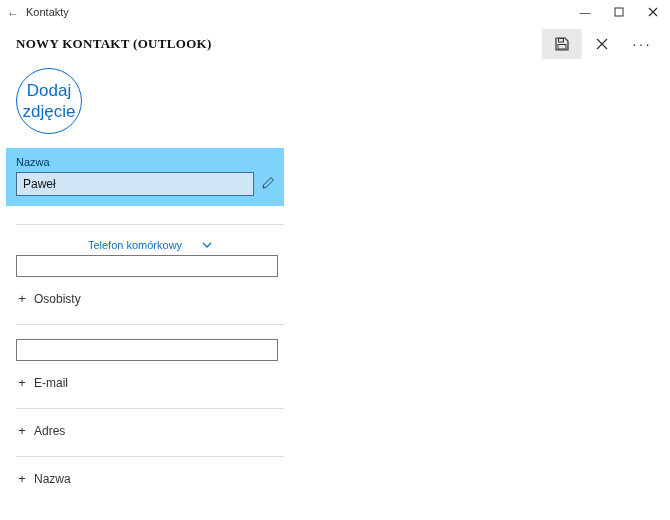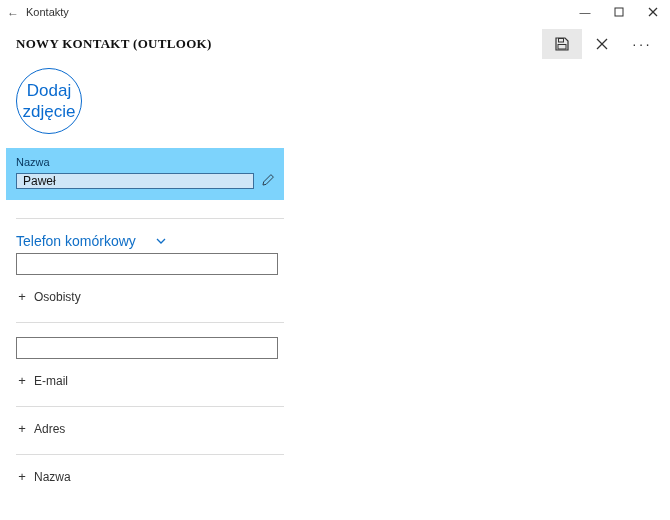--- a/index.html
+++ b/index.html
@@ -14,25 +14,25 @@
   .header .htitle { font-size: 13px; font-weight: 700; letter-spacing: 0.3px; color: #111; font-family: Liberation Serif, serif; }
   .header .spacer { flex: 1; }
   .hbtn { width: 40px; height: 30px; display: flex; align-items: center; justify-content: center; color: #333; }
   .hbtn.save { background: #e8e8e8; }
   .hbtn.more { letter-spacing: 2px; font-size: 14px; }
   .content { padding: 2px 16px 0 16px; }
   .photo-circle { width: 66px; height: 66px; border: 1.5px solid #0a6bcf; border-radius: 50%; display: flex; align-items: center; justify-content: center; text-align: center; color: #0a6bcf; font-size: 17px; line-height: 1.25; margin-bottom: 14px; margin-top: 2px; }
   .name-block { background: #7dd3fc; padding: 8px 10px 10px 10px; width: 278px; margin-left: -10px; position: relative; }
   .name-label { font-size: 11px; color: #07355c; margin-bottom: 4px; }
   .name-row { display: flex; align-items: center; gap: 8px; }
-  .name-input { flex: 0 0 238px; height: 16px; border: 1px solid #3a6f9c; background: #cfe6f7; padding: 0 6px; font-size: 12px; font-family: inherit; color: #111; outline: none; }
+  .name-input { flex: 0 0 238px; height: 24px; border: 1px solid #3a6f9c; background: #cfe6f7; padding: 0 6px; font-size: 12px; font-family: inherit; color: #111; outline: none; }
   .edit-icon { color: #2a3d4d; }
   .section { width: 268px; }
   .divider { width: 268px; height: 1px; background: #dcdcdc; margin: 18px 0 14px 0; }
-  .field-label { font-size: 14px; color: #106fc7; display: flex; align-items: center; gap: 20px; margin-bottom: 4px; }
+  .field-label { font-size: 11px; color: #106fc7; display: flex; align-items: center; gap: 20px; margin-bottom: 4px; justify-content: center; }
   .chev { color: #106fc7; }
   .text-input { width: 262px; height: 22px; border: 1px solid #777; background: #fff; padding: 0 6px; font-size: 12px; font-family: inherit; outline: none; }
   .add-row { display: flex; align-items: center; gap: 6px; font-size: 12px; color: #333; margin-top: 14px; }
   .plus { font-size: 13px; color: #333; width: 12px; text-align: center; }
 </style>
 </head>
 <body>
 
 <div class="titlebar">
   <span class="back">←</span>

